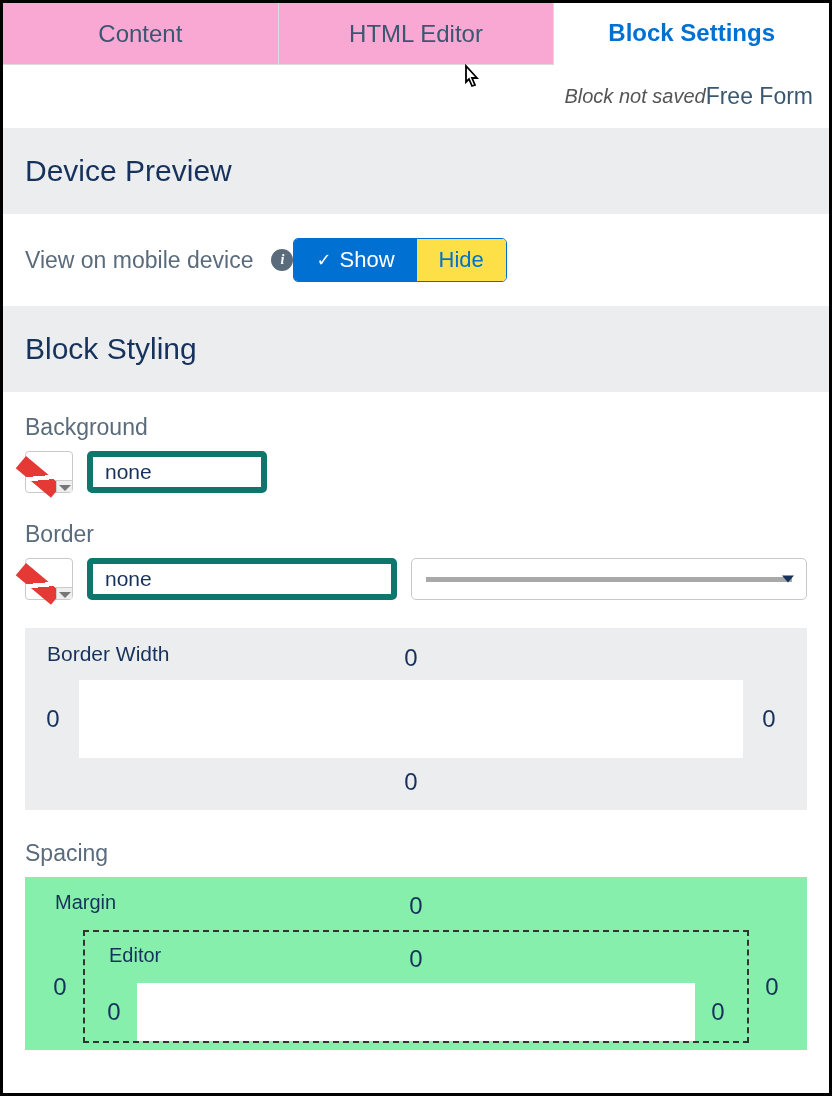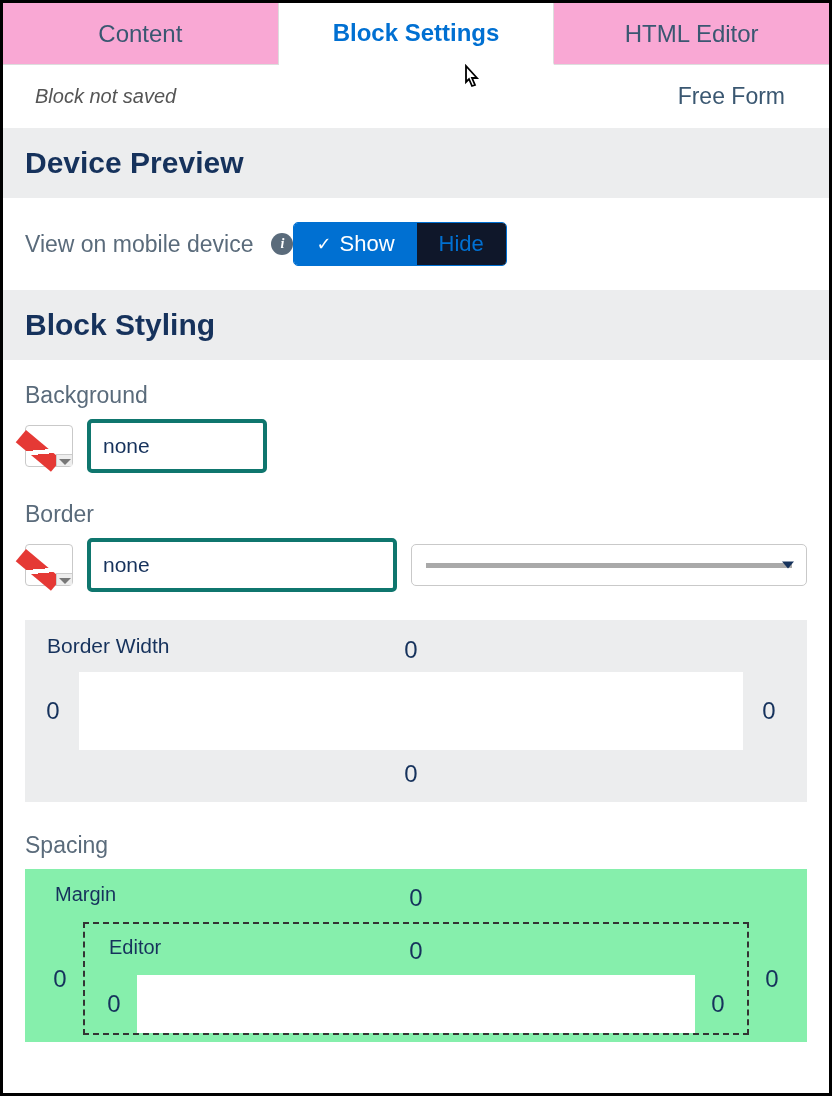--- a/index.html
+++ b/index.html
@@ -1,40 +1,40 @@
 <!DOCTYPE html>
 <html><head>
 <meta charset="utf-8">
 <style>
 *{box-sizing:border-box;margin:0;padding:0;font-family:-apple-system,BlinkMacSystemFont,"Segoe UI",Arial,sans-serif}
 body{width:832px;height:1096px;background:#fff;border:3px solid #000;overflow:hidden}
 .tabs{display:flex;height:62px;background:#f9a8d4;border-bottom:1px solid #ddd}
 .tab{flex:1;display:flex;align-items:center;justify-content:center;font-size:24px;color:#3a5771;border-right:1px solid #ddd;cursor:pointer}
 .tab:last-child{border-right:none}
 .tab.active{background:#fff;color:#0070d2;font-weight:600;border-bottom:2px solid #fff;margin-bottom:-1px}
-.status-row{display:flex;justify-content:space-between;align-items:center;padding:18px 44px 18px 32px}
+.status-row{display:flex;justify-content:flex-end;align-items:center;padding:18px 16px 18px 32px}
 .status-left{font-style:italic;color:#555;font-size:20px}
 .status-right{color:#3a5771;font-size:23px}
-.section-header{background:#ecedee;padding:18px 22px;font-size:30px;color:#16325c;font-weight:700}
+.section-header{background:#ecedee;padding:26px 22px;font-size:30px;color:#16325c;font-weight:400}
 .preview-row{display:flex;justify-content:flex-start;align-items:center;padding:24px 28px 24px 22px}
 .preview-left{display:flex;align-items:center;gap:18px}
 .preview-label{font-size:23px;color:#5a6b7b}
 .info-icon{width:22px;height:22px;border-radius:50%;background:#5a6b7b;color:#fff;display:flex;align-items:center;justify-content:center;font-size:14px;font-weight:bold;cursor:pointer;font-style:italic;font-family:Georgia,serif}
 .toggle-group{display:flex;border:1px solid #0070d2;border-radius:5px;overflow:hidden}
-.toggle-btn{padding:8px 22px;font-size:22px;background:#0f172a;color:#0070d2;cursor:pointer;display:flex;align-items:center;gap:8px}
+.toggle-btn{padding:8px 22px;font-size:22px;background:#fde047;color:#0070d2;cursor:pointer;display:flex;align-items:center;gap:8px}
 .toggle-btn.active{background:#0070d2;color:#fff}
 .check-icon{font-size:18px}
 .styling-body{padding:22px}
 .field-label{font-size:23px;color:#5a6b7b;margin-bottom:10px}
 .field-row{display:flex;gap:14px;margin-bottom:28px;align-items:center}
 .color-swatch{width:48px;height:42px;border:1px solid #c9c9c9;border-radius:4px;position:relative;cursor:pointer;background:#fff}
 .color-swatch::before{content:"";position:absolute;top:4px;left:0px;width:46px;height:16px;background:linear-gradient(135deg,#e53935 0%,#e53935 48%,#fff 48%,#fff 58%,#e53935 58%,#e53935 100%);transform:rotate(40deg);transform-origin:left top}
 .color-swatch::after{content:"";position:absolute;bottom:1px;right:1px;width:0;height:0;border-left:6px solid transparent;border-right:6px solid transparent;border-top:6px solid #777}
 .color-swatch-inner{position:absolute;bottom:0;right:0;width:16px;height:12px;background:#eee;border-top:1px solid #ccc;border-left:1px solid #ccc}
-.text-input{height:54px;border:4px solid #0f766e;border-radius:5px;padding:0 12px;font-size:21px;color:#16325c;width:180px}
+.text-input{height:42px;border:6px solid #0f766e;border-radius:5px;padding:0 12px;font-size:21px;color:#16325c;width:180px}
 .border-style-select{flex:1;height:42px;border:1px solid #c9c9c9;border-radius:5px;position:relative;cursor:pointer;display:flex;align-items:center;padding:0 14px}
 .border-style-line{flex:1;height:5px;background:#a9a9a9}
 .border-style-select::after{content:"";position:absolute;right:12px;top:50%;transform:translateY(-50%);width:0;height:0;border-left:6px solid transparent;border-right:6px solid transparent;border-top:7px solid #16325c}
 .box-model{background:#ecedee;padding:14px 28px 14px 18px;position:relative;margin-bottom:30px}
 .box-label{font-size:21px;color:#16325c;margin-bottom:2px;padding-left:4px}
 .box-top{text-align:center;font-size:24px;color:#16325c;margin-top:-24px;margin-bottom:8px}
 .box-mid{display:flex;align-items:center;gap:16px}
 .box-side{font-size:24px;color:#16325c;width:20px;text-align:center}
 .box-inner{flex:1;background:#fff;height:78px}
 .box-bottom{text-align:center;font-size:24px;color:#16325c;margin-top:10px}
@@ -48,22 +48,22 @@
 .padding-top{text-align:center;font-size:24px;color:#16325c;margin-top:-22px;margin-bottom:10px}
 .padding-mid{display:flex;align-items:center;gap:14px}
 .padding-inner{flex:1;background:#fff;height:58px}
 .cursor-pointer{position:absolute;left:458px;top:64px;font-size:26px;pointer-events:none}
 </style>
 </head>
 <body>
 
 <div class="tabs">
   <div class="tab">Content</div>
+  <div class="tab">HTML Editor</div>
   <div class="tab active">Block Settings</div>
-  <div class="tab">HTML Editor</div>
 </div>
 
 <div class="cursor-pointer">
   <svg width="26" height="30" viewBox="0 0 26 30">
       <path d="M8 2 L8 18 L11 15 L14 22 L17 21 L14 14 L19 14 Z" fill="#fff" stroke="#000" stroke-width="1.8"></path>
     </svg>
 </div>
 
 <div class="status-row">
   <div class="status-left">Block not saved</div>

